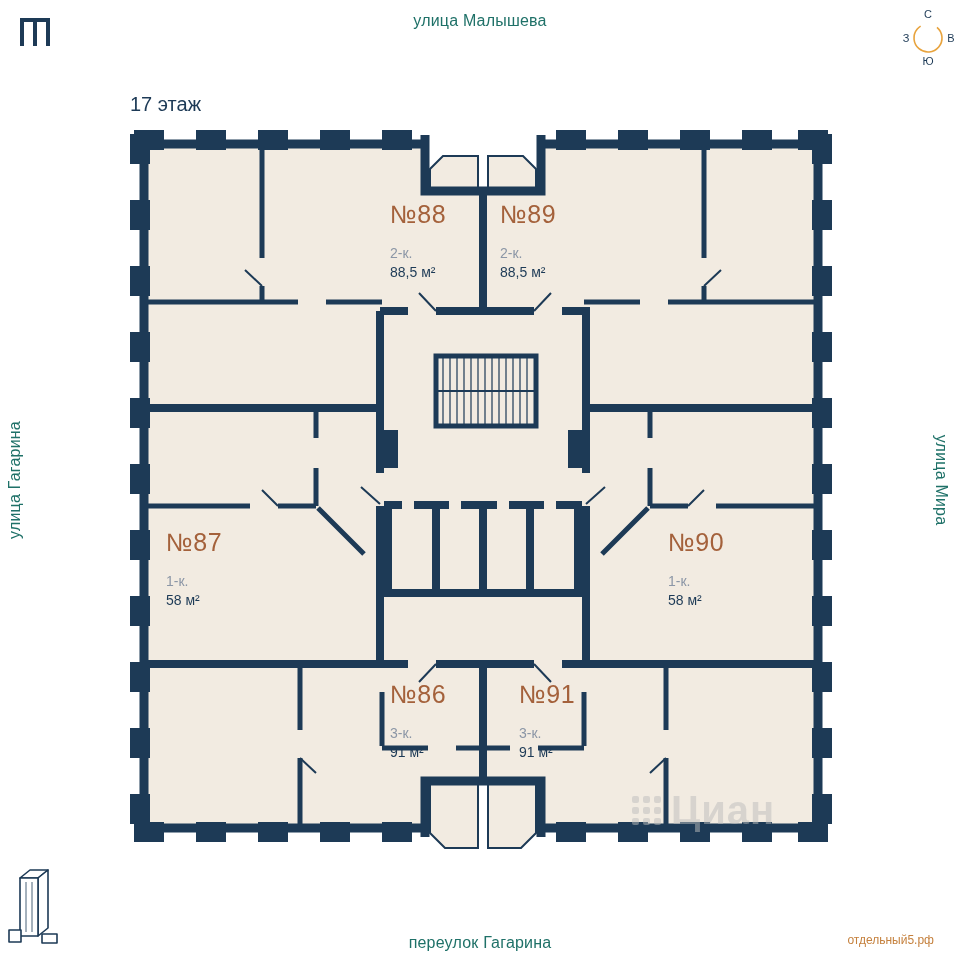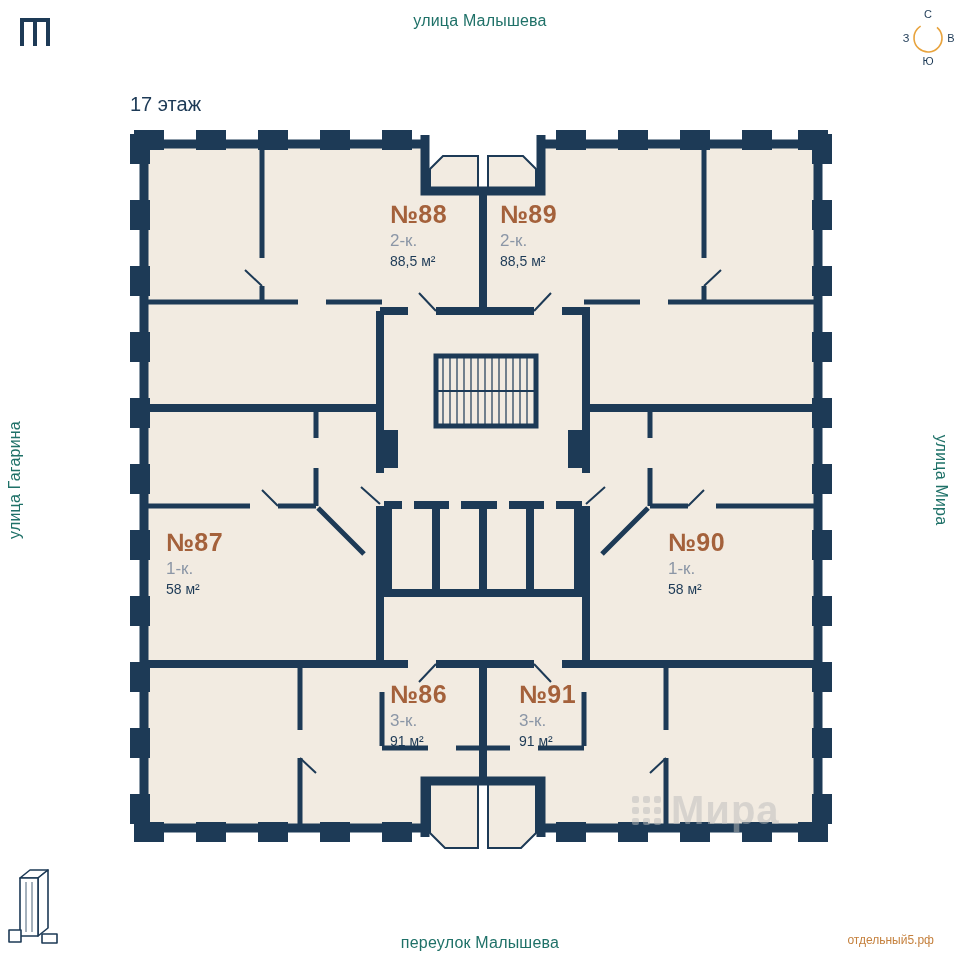--- a/index.html
+++ b/index.html
@@ -14,22 +14,22 @@
   .hatch{fill:none;stroke:#1d3a56;stroke-width:1.2}
   .balcony{fill:#f2ebe1;stroke:#1d3a56;stroke-width:2}
   .street{position:absolute;color:#1f7168;font-size:16px;letter-spacing:.2px;white-space:nowrap}
   .street-top{left:0;right:0;top:12px;text-align:center}
   .street-bottom{left:0;right:0;top:934px;text-align:center}
   .street-left{left:15px;top:480px;transform:translate(-50%,-50%) rotate(-90deg)}
   .street-right{left:941px;top:480px;transform:translate(-50%,-50%) rotate(90deg)}
   .floor{position:absolute;left:130px;top:93px;font-size:20px;color:#1d3a56}
   .site{position:absolute;right:26px;top:933px;font-size:12px;color:#c5813e;cursor:pointer}
   .apt{position:absolute;line-height:1;cursor:pointer}
-  .apt .num{font-size:25px;font-weight:700;color:#a4613b;letter-spacing:.5px}
-  .apt .rooms{font-size:17px;color:#8b96a6;margin-top:5px}
+  .apt .num{font-size:25px;font-weight:400;color:#a4613b;letter-spacing:.5px}
+  .apt .rooms{font-size:14px;color:#8b96a6;margin-top:19px}
   .apt .area{font-size:14px;font-weight:400;color:#1d3a56;margin-top:5px}
   .watermark{position:absolute;left:632px;top:788px;display:flex;align-items:center;gap:10px;opacity:.5}
   .wm-dots{display:grid;grid-template-columns:repeat(3,7px);grid-auto-rows:7px;gap:4px}
   .wm-dots span{background:#bdbdbd;border-radius:2px}
   .wm-text{font-size:40px;font-weight:700;color:#bdbdbd;letter-spacing:1px}
   .corner-svg{position:absolute}
   .compass-letter{font-size:11px;fill:#1d3a56}
 </style>
 </head>
 <body>
@@ -140,21 +140,21 @@
       <span></span>
         <span></span>
         <span></span>
         <span></span>
         <span></span>
         <span></span>
         <span></span>
         <span></span>
         <span></span>
     </div>
-    <span class="wm-text">Мира</span>
+    <span class="wm-text">Циан</span>
   </div>
 
   <div class="apt" style="left:390px;top:202px">
     <div class="num">№88</div>
     <div class="rooms">2-к.</div>
     <div class="area">88,5 м²</div>
   </div>
   <div class="apt" style="left:500px;top:202px">
     <div class="num">№89</div>
     <div class="rooms">2-к.</div>
@@ -179,21 +179,21 @@
     <div class="num">№91</div>
     <div class="rooms">3-к.</div>
     <div class="area">91 м²</div>
   </div>
 
   <div class="floor">17 этаж</div>
 
   <div class="street street-top">улица Малышева</div>
   <div class="street street-left">улица Гагарина</div>
   <div class="street street-right">улица Мира</div>
-  <div class="street street-bottom">переулок Малышева</div>
+  <div class="street street-bottom">переулок Гагарина</div>
 
   <div class="site">отдельный5.рф</div>
 
   <svg class="corner-svg" style="left:16px;top:10px" width="40" height="42" viewBox="0 0 40 42" xmlns="http://www.w3.org/2000/svg">
     <path d="M4,10 H34 M6,10 V36 M19,10 V36 M32,10 V36" fill="none" stroke="#1d3a56" stroke-width="4"></path>
   </svg>
 
   <svg class="corner-svg" style="left:898px;top:4px" width="62" height="64" viewBox="0 0 62 64" xmlns="http://www.w3.org/2000/svg">
     <circle cx="30" cy="34" r="14" fill="none" stroke="#e8a33d" stroke-width="1.6" stroke-dasharray="70 18" transform="rotate(-50 30 34)"></circle>
     <text class="compass-letter" x="30" y="14" text-anchor="middle">С</text>

